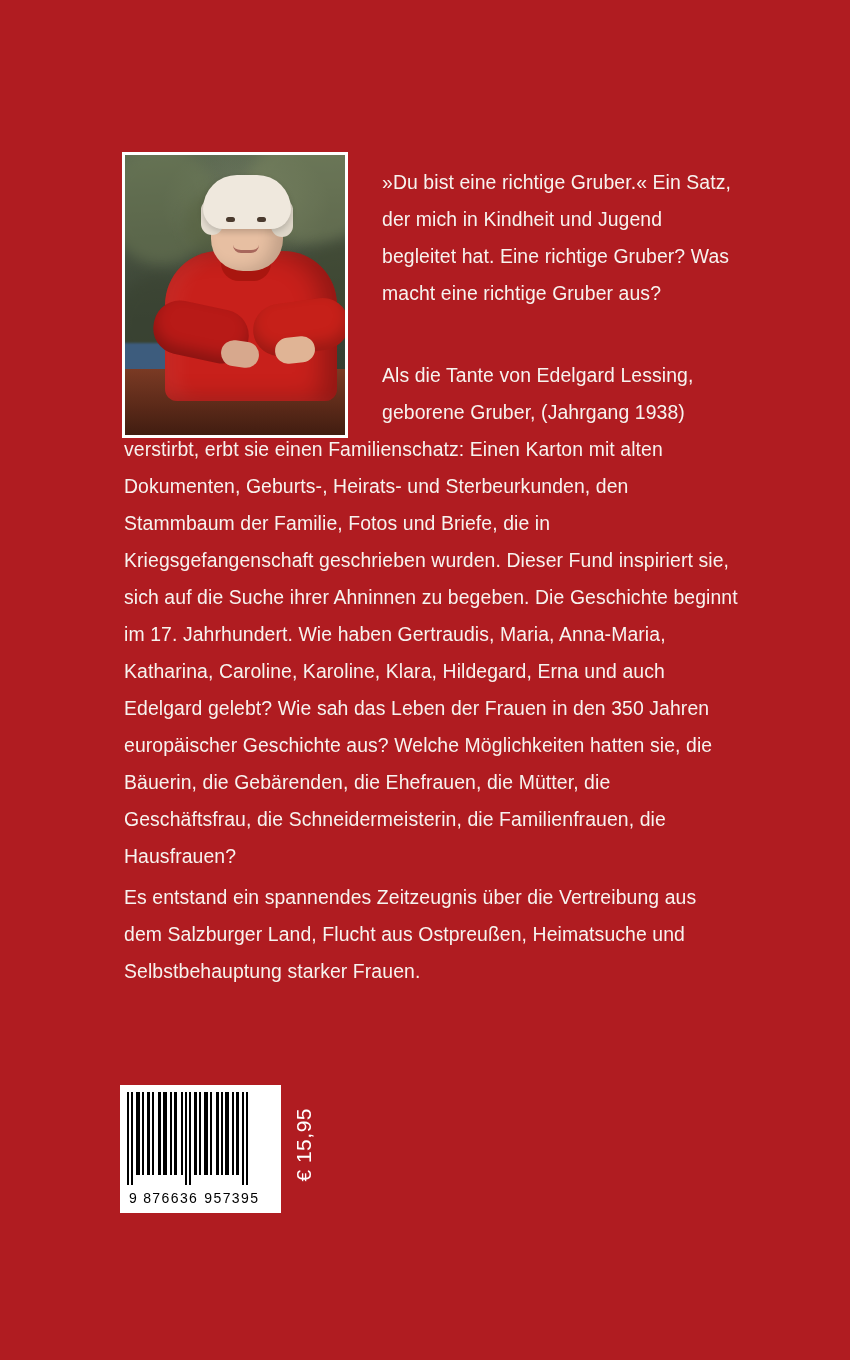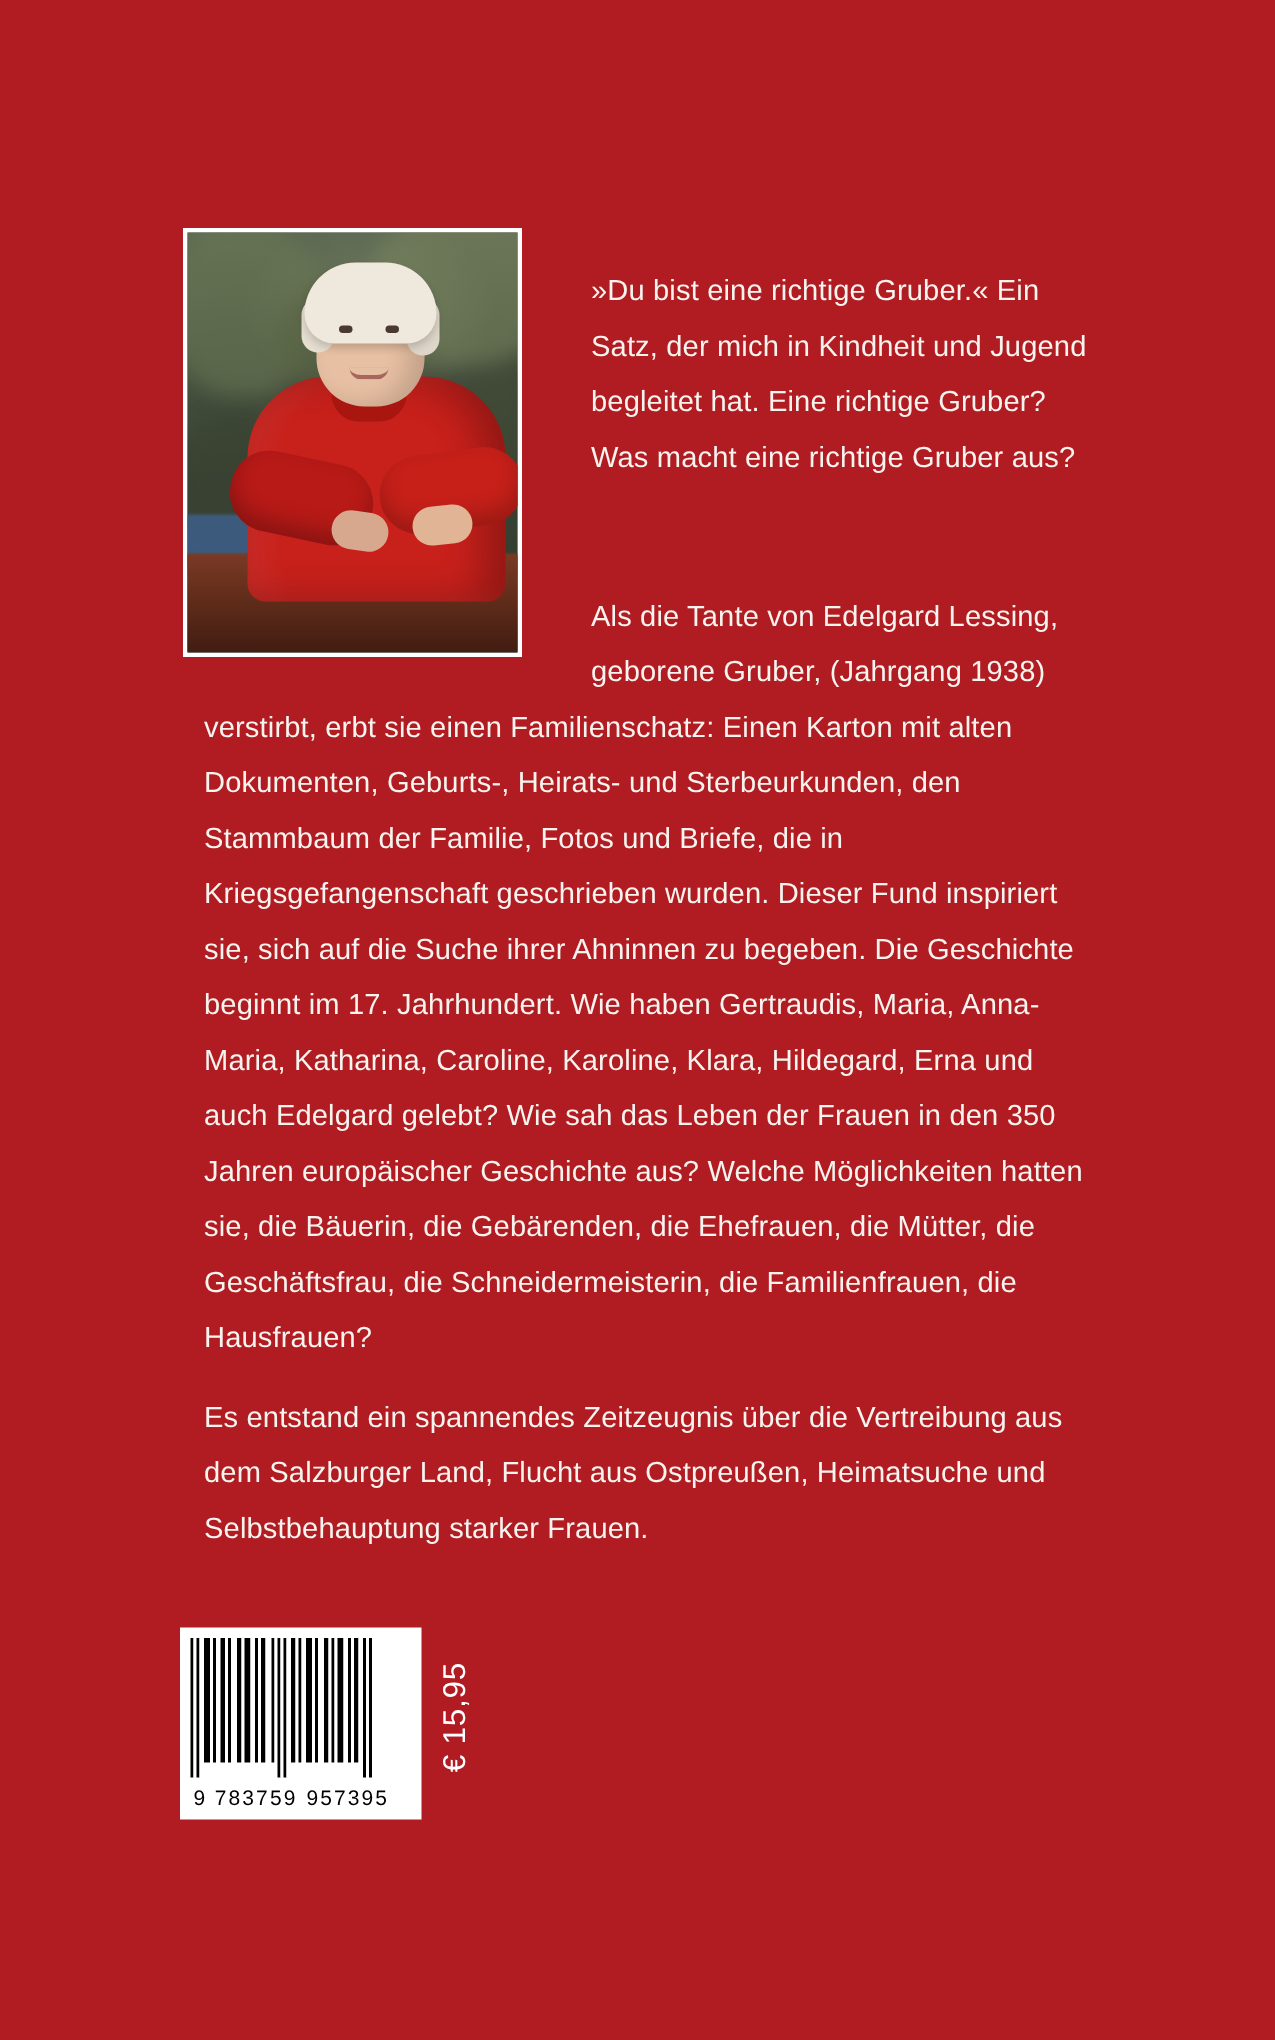--- a/index.html
+++ b/index.html
@@ -205,21 +205,21 @@
   .copy {
     position: absolute;
     left: 120px;
     top: 160px;
     width: 622px;
     font-size: 19.4px;
     line-height: 37px;
     color: #f7f3ef;
     letter-spacing: 0.1px;
   }
-  .copy p { margin: 16px; }
+  .copy p { margin: 4px; }
   .para-indent { padding-left: 258px; }
   .spacer { height: 37px; }
 
   
   .isbn-text {
     position: absolute;
     left: 120px;
     top: 1099px;
     font-size: 10px;
     color: #ffffff;
@@ -362,20 +362,20 @@
       <span class="short" style="width:2px"></span>
         <span style="width:2px;background:#fff"></span>
       <span class="short" style="width:3px"></span>
         <span style="width:3px;background:#fff"></span>
       <span style="width:2px"></span>
         <span style="width:2px;background:#fff"></span>
       <span style="width:2px"></span>
     </div>
     <div class="bc-digits">
       <span class="lead">9</span>
-      <span class="grp">783759</span>
+      <span class="grp">876636</span>
       <span>957395</span>
     </div>
   </div>
 
   <div class="price">€ 15,95</div>
 
 </div>
 
 </body></html>

